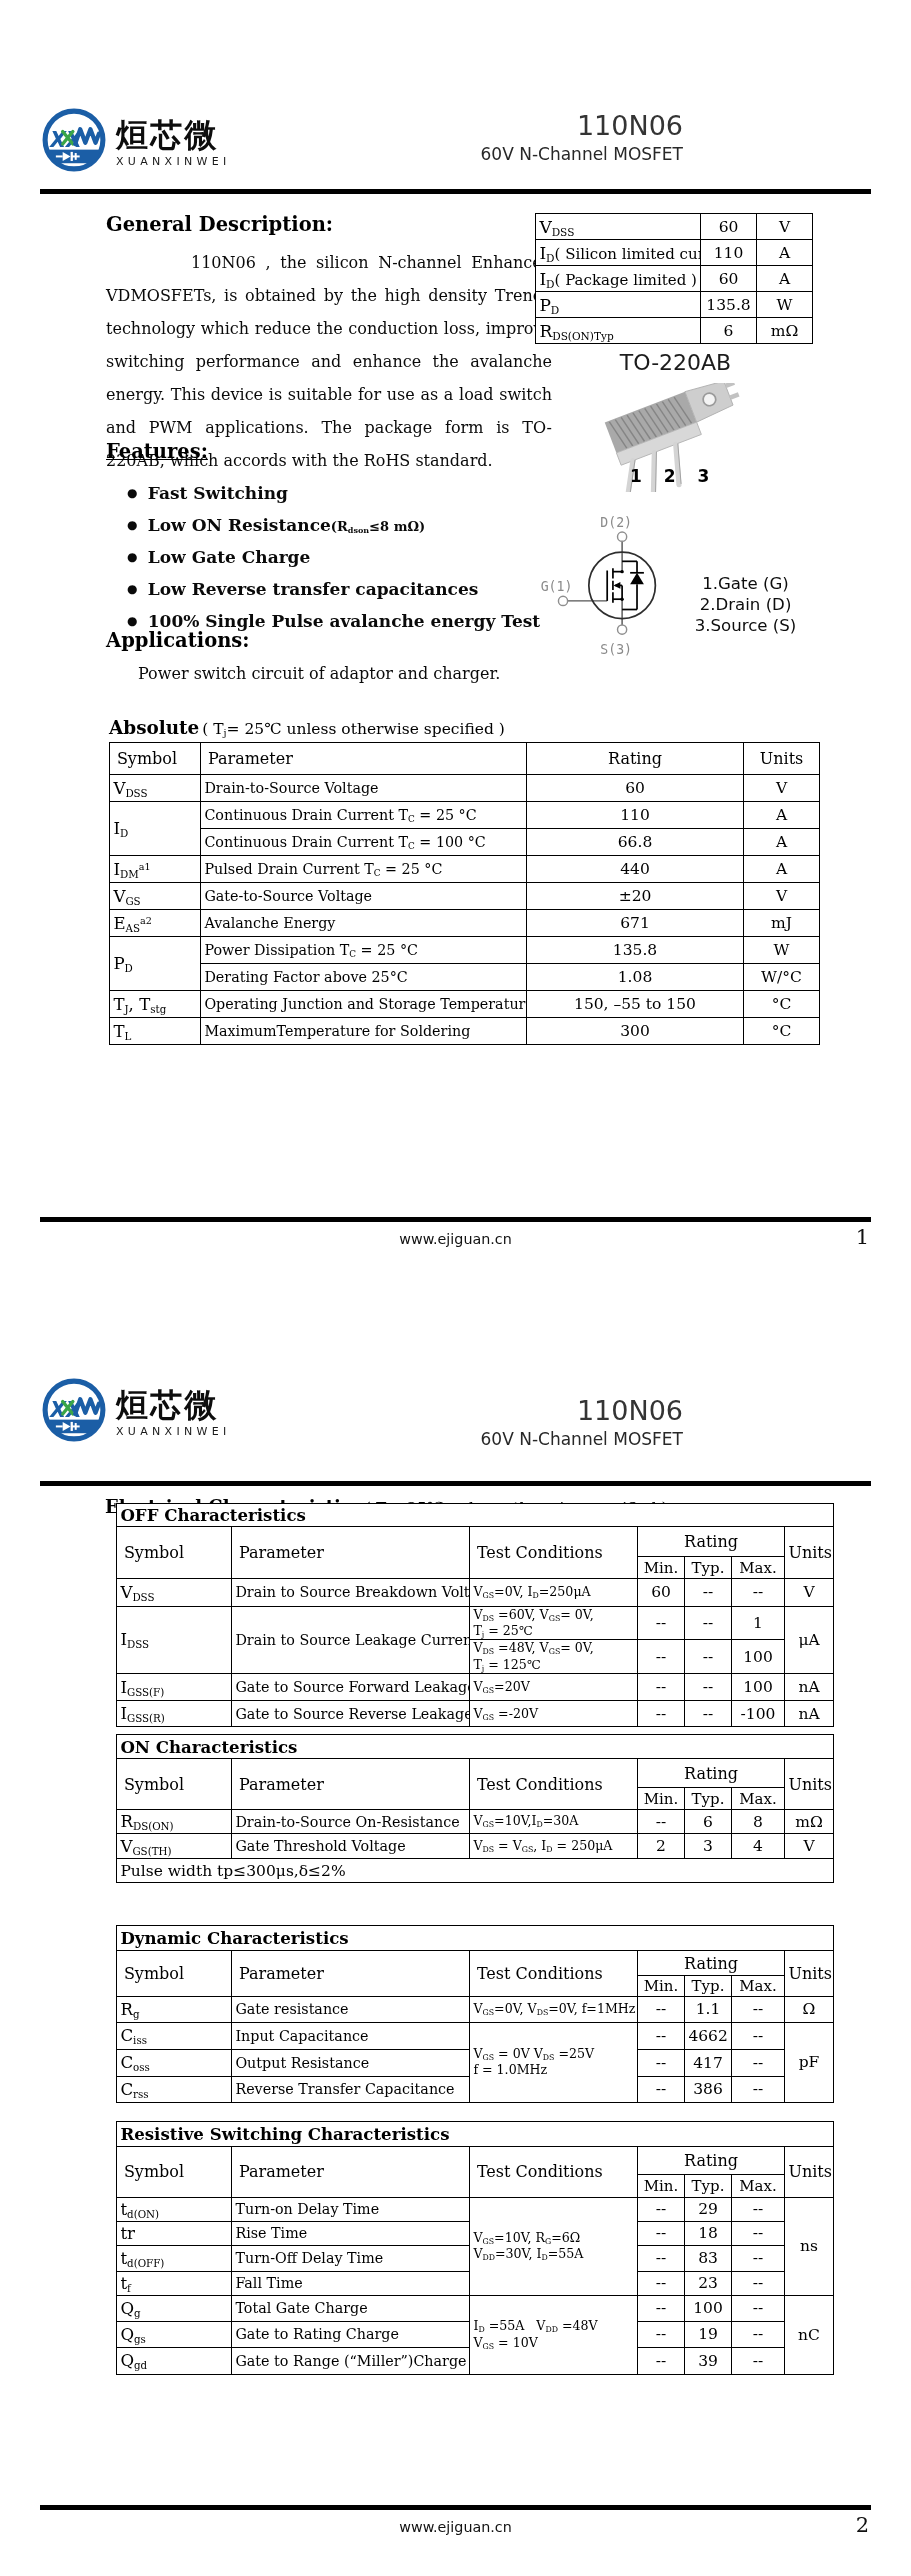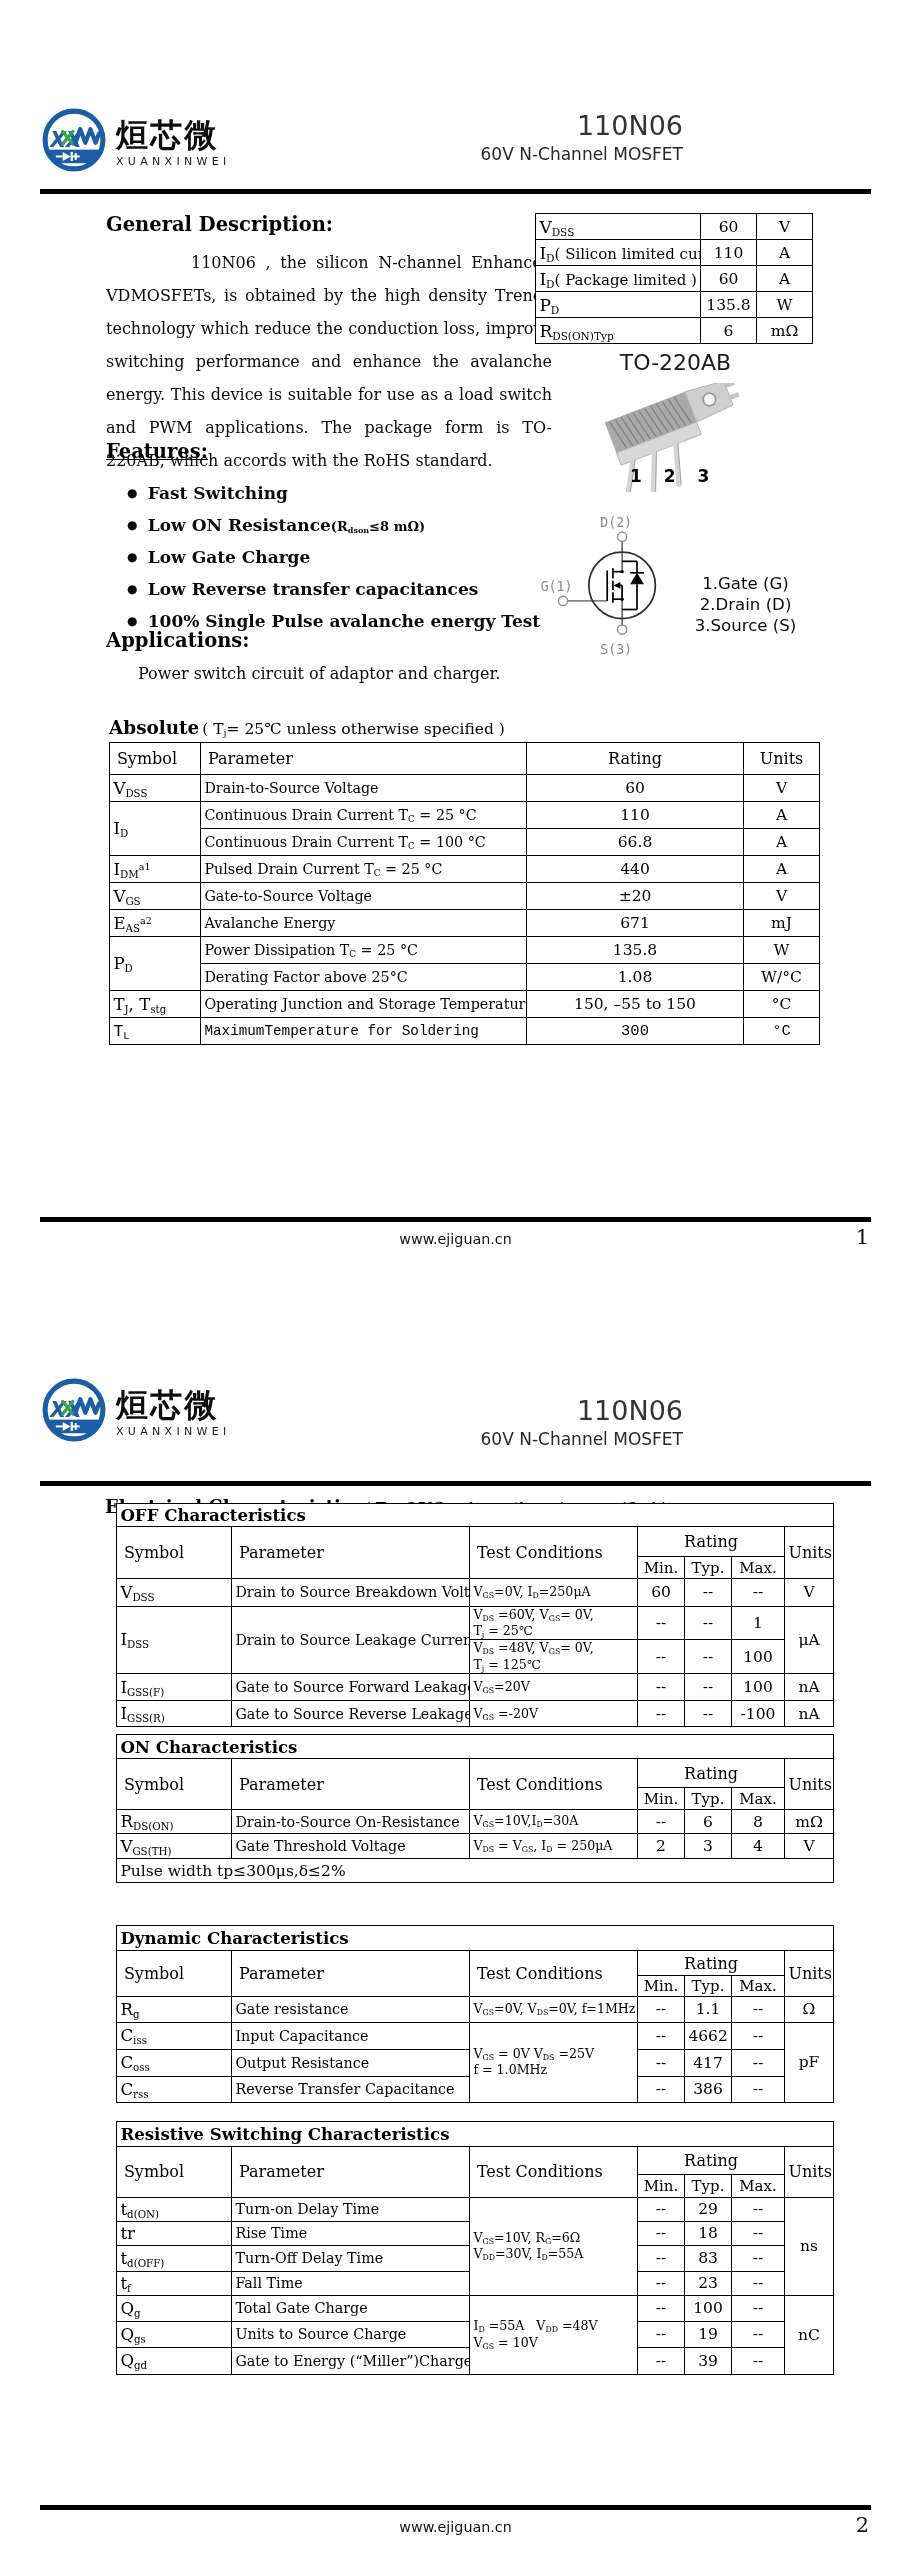--- a/index.html
+++ b/index.html
@@ -295,21 +295,21 @@
         <td class="pa">Derating Factor above 25°C</td>
         <td class="va">1.08</td>
         <td class="un">W/°C</td>
       </tr>
       <tr class="gt" style="height:27px;">
         <td class="sy">T<sub>J</sub>, T<sub>stg</sub></td>
         <td class="pa">Operating Junction and Storage Temperature Range</td>
         <td class="va">150, –55 to 150</td>
         <td class="un">°C</td>
       </tr>
-      <tr class="gt" style="height:27px;font-family:Liberation Mono, monospace;">
+      <tr class="gt" style="height:27px;">
         <td class="sy">T<sub>L</sub></td>
         <td class="pa">MaximumTemperature for Soldering</td>
         <td class="va">300</td>
         <td class="un">°C</td>
       </tr>
     </tbody>
       </table>
 
     <div class="abspos rule" style="left:40px;top:1217px;width:831px;height:4.6px;"></div>
     <div class="abspos foot-url" style="left:0;top:1231px;">www.ejiguan.cn</div>
@@ -596,28 +596,28 @@
         <td class="sy">Q<sub>g</sub></td>
         <td class="pa">Total Gate Charge</td>
         <td class="co" rowspan="3">I<sub>D</sub> =55A&nbsp;&nbsp; V<sub>DD</sub> =48V<br>V<sub>GS</sub> = 10V</td>
         <td class="va">--</td>
         <td class="va">100</td>
         <td class="va">--</td>
         <td class="un" rowspan="3">nC</td>
       </tr>
       <tr style="height:26px;">
         <td class="sy">Q<sub>gs</sub></td>
-        <td class="pa">Units to Source Charge</td>
+        <td class="pa">Gate to Rating Charge</td>
         <td class="va">--</td>
         <td class="va">19</td>
         <td class="va">--</td>
       </tr>
       <tr style="height:27px;">
         <td class="sy">Q<sub>gd</sub></td>
-        <td class="pa">Gate to Energy (“Miller”)Charge</td>
+        <td class="pa">Gate to Range (“Miller”)Charge</td>
         <td class="va">--</td>
         <td class="va">39</td>
         <td class="va">--</td>
       </tr>
     </tbody>
       </table>
 
     <div class="abspos rule" style="left:40px;top:1217px;width:831px;height:4.6px;"></div>
     <div class="abspos foot-url" style="left:0;top:1231px;">www.ejiguan.cn</div>
     <div class="abspos foot-pg" style="left:848px;top:1225px;">2</div>

